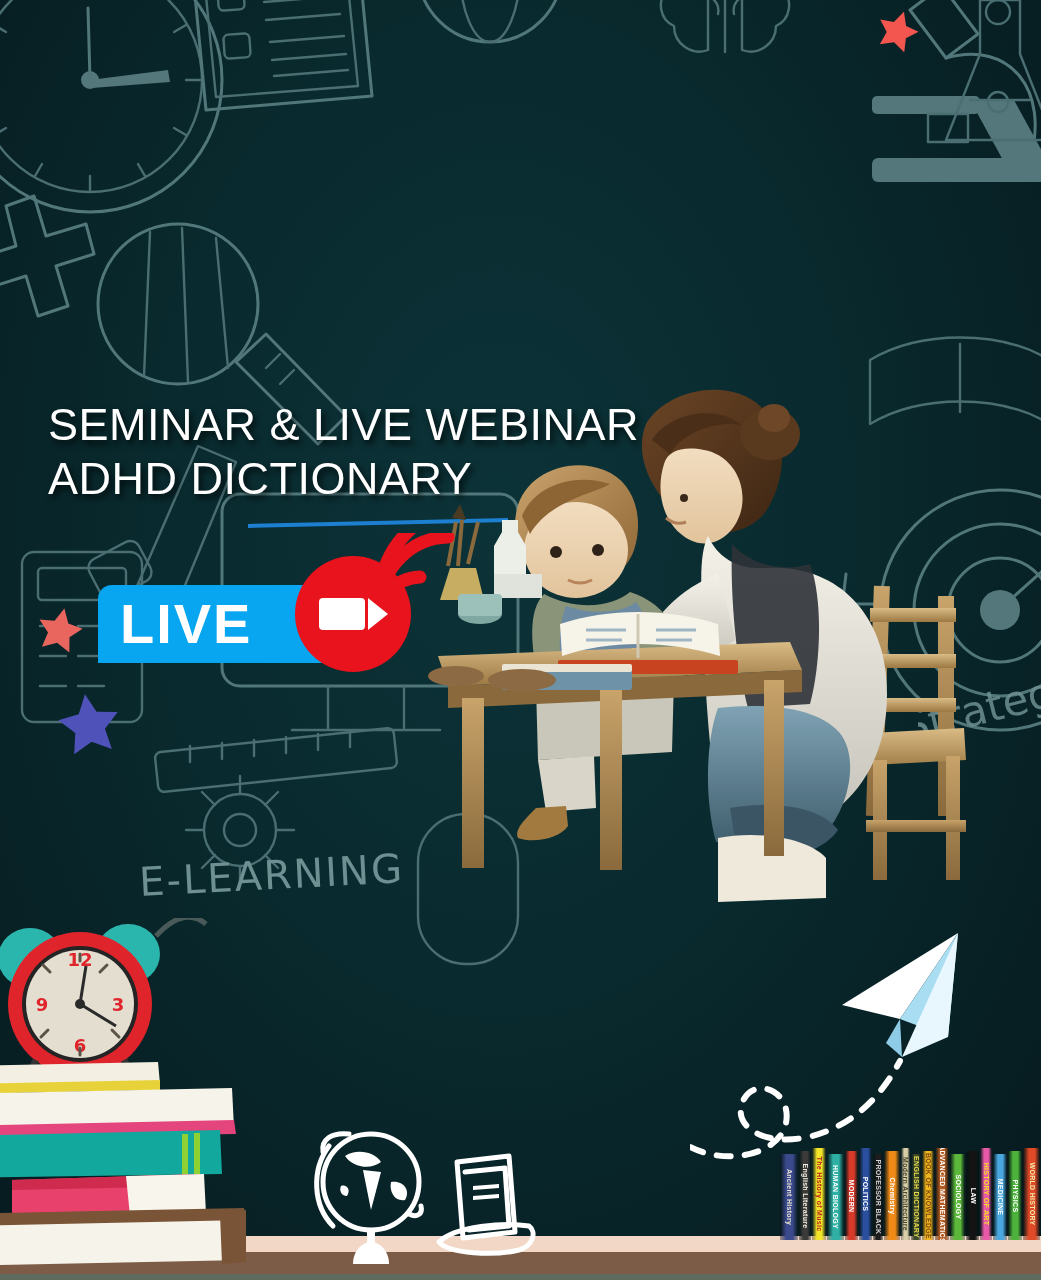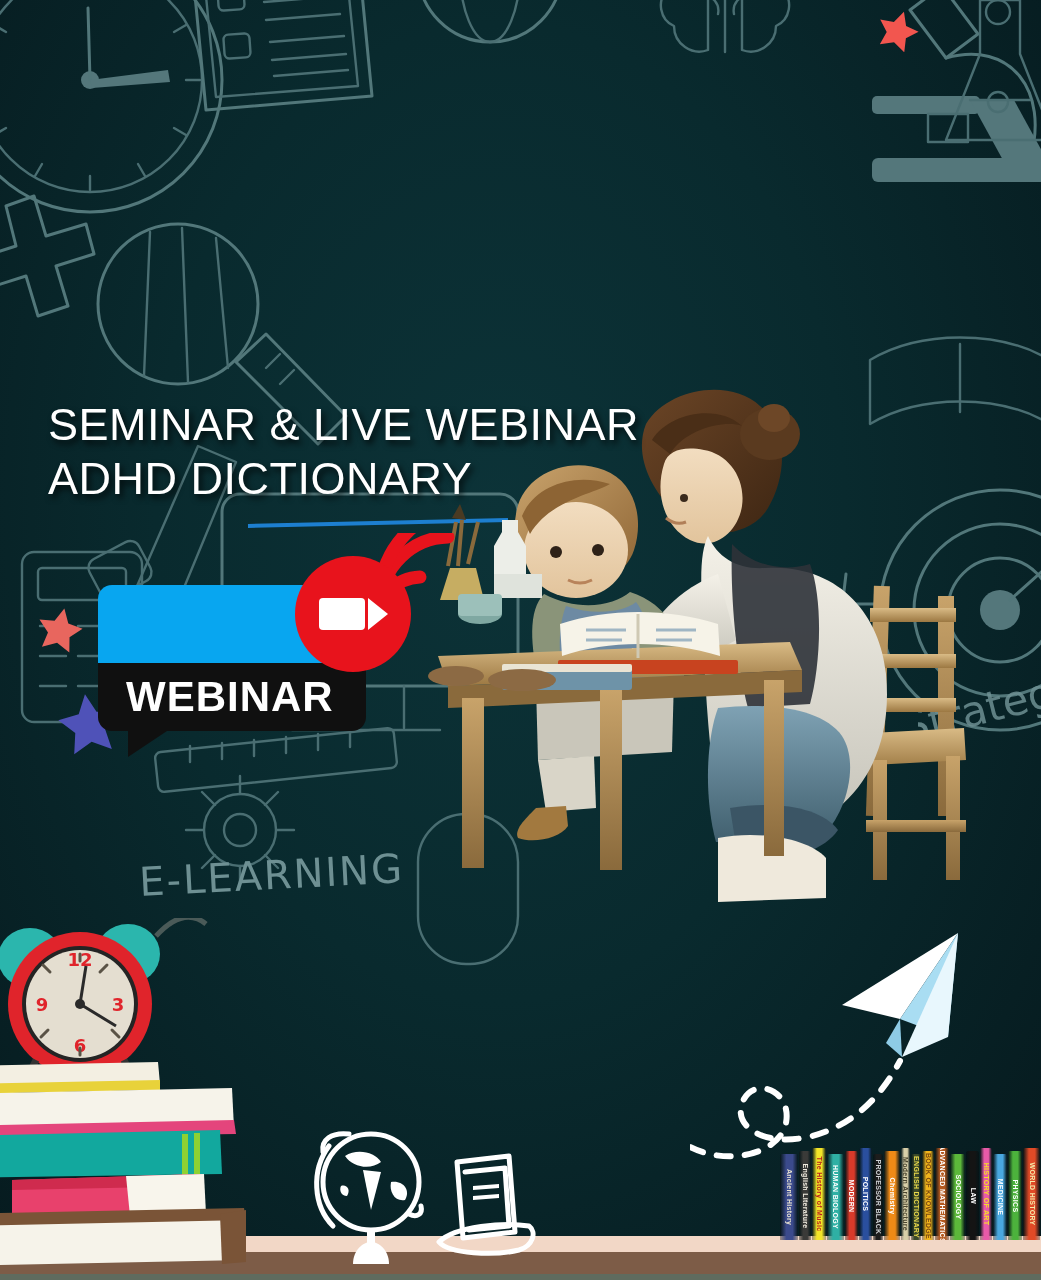--- a/index.html
+++ b/index.html
@@ -405,27 +405,25 @@
   <div class="badge">
     <svg class="wifi" width="110" height="100" viewBox="0 0 110 100">
       <g fill="none" stroke="#e8131c" stroke-width="13" stroke-linecap="round">
         <path d="M8 88 A46 46 0 0 1 52 44"></path>
         <path d="M16 56 A70 70 0 0 1 84 -10" transform="translate(-4,14)"></path>
         <path d="M22 30 A94 94 0 0 1 110 -56" transform="translate(-10,28)"></path>
       </g>
     </svg>
 
     <div class="badge-live">
+      <span class="badge-live-text">LIVE</span>
       <div class="cam-circle">
         <div class="cam-body"></div>
         <div class="cam-lens"></div>
       </div>
-    </div>
-    <div class="badge-web">
-      <span class="badge-web-text">WEBINAR</span>
     </div>
   </div>
 
   <svg class="clockstack" width="290" height="362" viewBox="0 0 290 362">
 
     <ellipse cx="42" cy="40" rx="32" ry="30" fill="#2bb6ad"></ellipse>
     <ellipse cx="140" cy="36" rx="32" ry="30" fill="#2bb6ad"></ellipse>
     <path d="M10 20 C-14 -6 -30 -4 -42 4" stroke="#4a5a58" stroke-width="5" fill="none"></path>
     <path d="M168 18 C190 -6 206 -4 218 6" stroke="#4a5a58" stroke-width="5" fill="none"></path>
 

